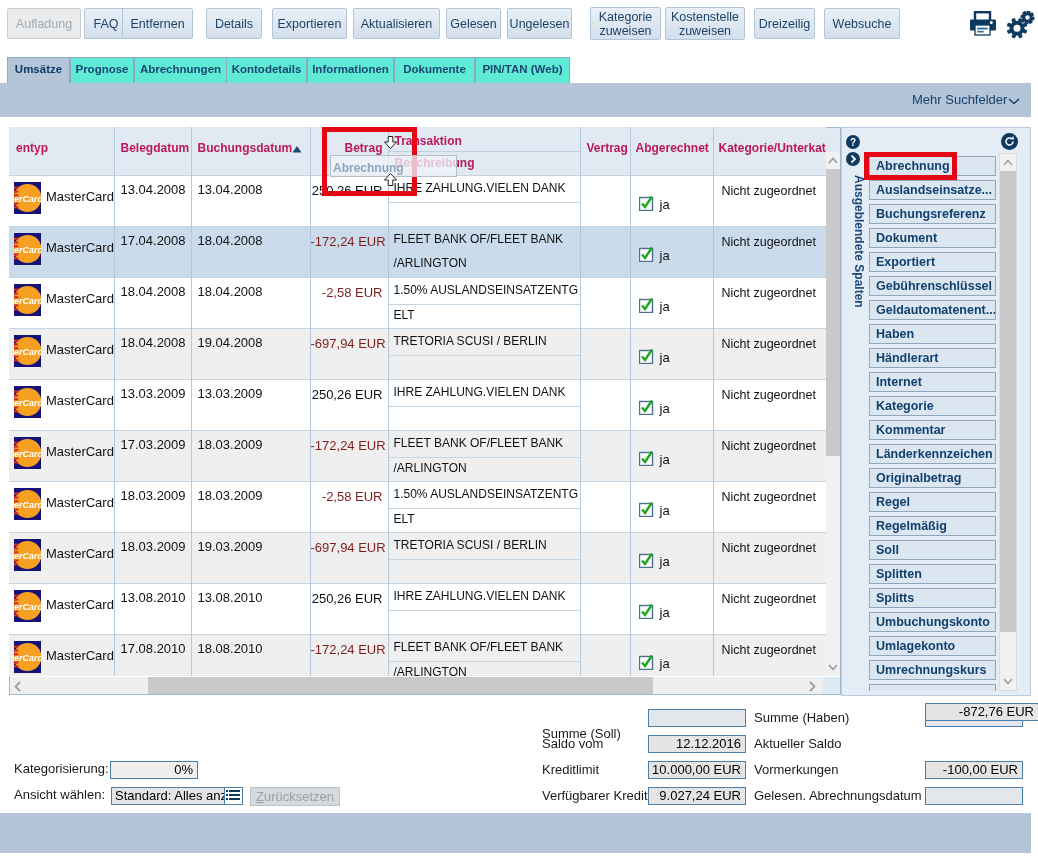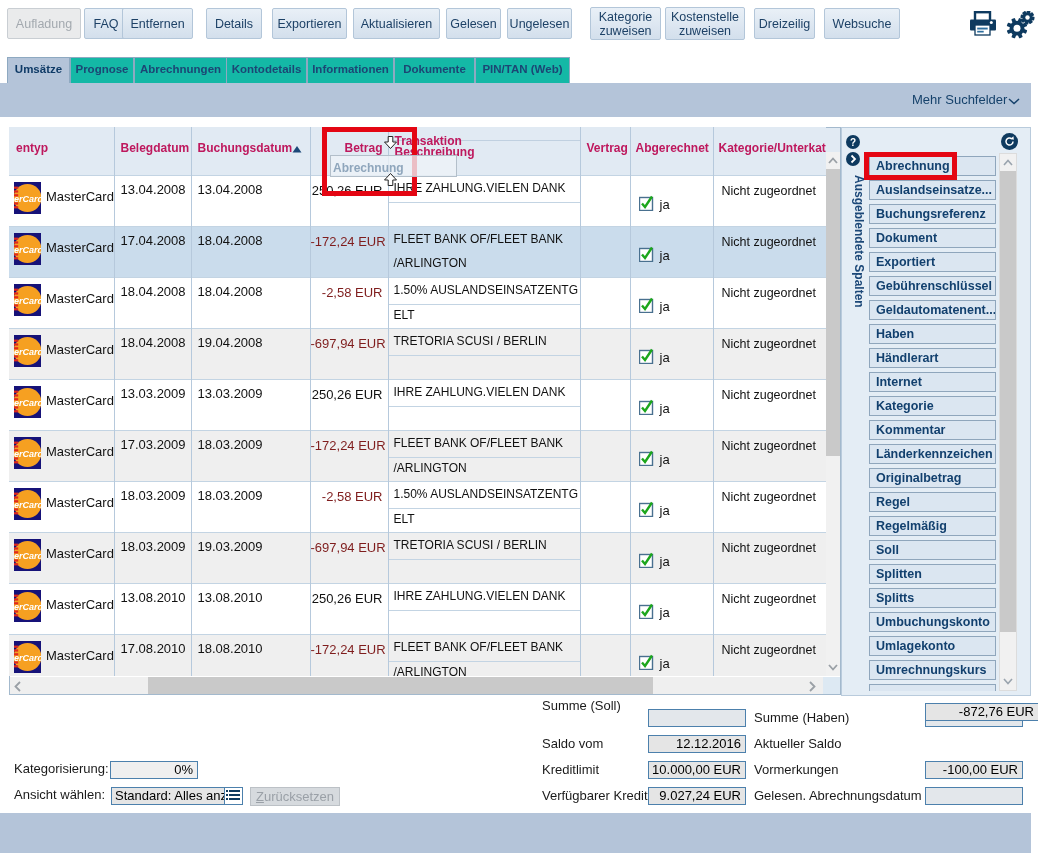--- a/index.html
+++ b/index.html
@@ -1,21 +1,21 @@
 <!DOCTYPE html>
 <html><head><meta charset="utf-8">
 <style>
 *{margin:0;padding:0;box-sizing:border-box}
 body{font-family:"Liberation Sans",sans-serif;background:#fff;width:1038px;height:859px;position:relative;overflow:hidden}
 #page{position:absolute;left:0;top:0;width:1038px;height:859px;background:#fff}
 .abs{position:absolute}
 .tb{position:absolute;top:8px;height:31px;background:linear-gradient(#e9f0f7,#d3dfec);border:1px solid #b3c6d9;border-radius:2px;color:#1d4166;font-size:12.5px;text-align:center;display:flex;align-items:center;justify-content:center;line-height:14px}
 .tb.two{top:7px;height:33px}
 .tb.dis{background:#eaebec;border-color:#c9ced3;color:#a3a9af}
-.tab{position:absolute;top:57px;height:26px;background:#14b8a6;border:1px solid #8ea9c1;border-bottom:none;color:#1c4674;font-size:11.5px;font-weight:bold;text-align:center;line-height:22px}
+.tab{position:absolute;top:57px;height:26px;background:#5eead4;border:1px solid #8ea9c1;border-bottom:none;color:#1c4674;font-size:11.5px;font-weight:bold;text-align:center;line-height:22px}
 .tab.act{background:#b4c4d9;color:#0e3a66}
 #band{position:absolute;left:0;top:83px;width:1031px;height:34px;background:#b4c4d9}
 #search{position:absolute;left:23px;top:89px;width:861px;height:21px;background:#fff;border:1px solid #8b9096;font-size:13px;color:#8a9097;line-height:19px;padding-left:8px}
 #mehr{position:absolute;left:912px;top:92px;font-size:13px;color:#16426b}
 #tframe{position:absolute;left:9px;top:127px;width:832px;height:568px;border:1px solid #a3b9cd}
 #twrap{position:absolute;left:9px;top:127px;width:817px;height:549px;overflow:hidden}
 table{border-collapse:collapse;table-layout:fixed;width:817px}
 th{background:#e1eaf3;border-right:1px solid #b6c9dc;font-size:12px;font-weight:bold;color:#be185d;text-align:left;vertical-align:top;height:48px;overflow:hidden;white-space:nowrap}
 td{border-right:1px solid #b6c9dc;font-size:13px;color:#111;vertical-align:top;height:50px;overflow:hidden;white-space:nowrap;position:relative}
 tr.body{border-top:1px solid #c3d4e3}
@@ -106,21 +106,21 @@
         </colgroup>
 <tbody>
           <tr>
 <th class="hlbl" style="padding-left:7px">entyp</th>
 <th class="hlbl">Belegdatum</th>
 <th class="hlbl" style="position:relative">Buchungsdatum<svg width="10" height="9" viewBox="0 0 10 9" style="position:absolute;left:100px;top:18px">
                 <path d="M5 1 L9.5 7.5 L0.5 7.5 Z" fill="#1c4878"></path>
               </svg></th>
 <th style="text-align:right;padding:14px 5px 0 0">Betrag</th>
 <th>
-              <div style="height:14px;padding:7px 0 0 6px;border-bottom:1px solid #c0d0e0">Transaktion</div>
+              <div style="height:25px;padding:7px 0 0 6px;border-bottom:1px solid #c0d0e0">Transaktion</div>
               <div style="padding:4px 0 0 6px">Beschreibung</div>
             </th>
 <th class="hlbl">Vertrag</th>
 <th class="hlbl" style="padding-left:5px">Abgerechnet</th>
 <th class="hlbl" style="padding-left:5px">Kategorie/Unterkate</th>
 </tr>
 <tr class="body w">
 <td>
               <svg width="27" height="32" viewBox="0 0 27 32" style="position:absolute;left:5px;top:6px">
                 <rect width="27" height="32" fill="#161278"></rect>
@@ -502,21 +502,21 @@
     </div>
 <div class="abs" style="left:999px;top:153px;width:18px;height:538px;background:#f1f1f1;border:1px solid #dcdcdc"></div>
 <svg class="abs" style="left:1003px;top:159px" width="10" height="7" viewBox="0 0 10 7">
       <path d="M1 6 L5 1.5 L9 6" stroke="#9aa4ae" stroke-width="1.6" fill="none"></path>
     </svg>
 <svg class="abs" style="left:1003px;top:678px" width="10" height="7" viewBox="0 0 10 7">
       <path d="M1 1 L5 5.5 L9 1" stroke="#9aa4ae" stroke-width="1.6" fill="none"></path>
     </svg>
 <div class="abs" style="left:1000px;top:171px;width:16px;height:461px;background:#c9c9c9"></div>
 <div class="abs" style="left:864px;top:152px;width:93px;height:28px;border:5px solid #e40613"></div>
-<div class="lab" style="left:542px;top:698px">Summe (Soll)</div>
+<div class="lab" style="left:542px;top:726px">Summe (Soll)</div>
     <div class="fld emp" style="left:648px;top:709px;width:98px"></div>
     <div class="lab" style="left:754px;top:710px">Summe (Haben)</div>
     <div class="fld emp" style="left:925px;top:709px;width:98px"></div>
 <div class="lab" style="left:542px;top:736px">Saldo vom</div>
     <div class="fld" style="left:648px;top:735px;width:98px">12.12.2016</div>
     <div class="lab" style="left:754px;top:736px">Aktueller Saldo</div>
     <div class="fld" style="left:925px;top:703px;width:114px">-872,76 EUR</div>
 <div class="lab" style="left:542px;top:762px">Kreditlimit</div>
     <div class="fld" style="left:648px;top:761px;width:98px">10.000,00 EUR</div>
     <div class="lab" style="left:754px;top:762px">Vormerkungen</div>

